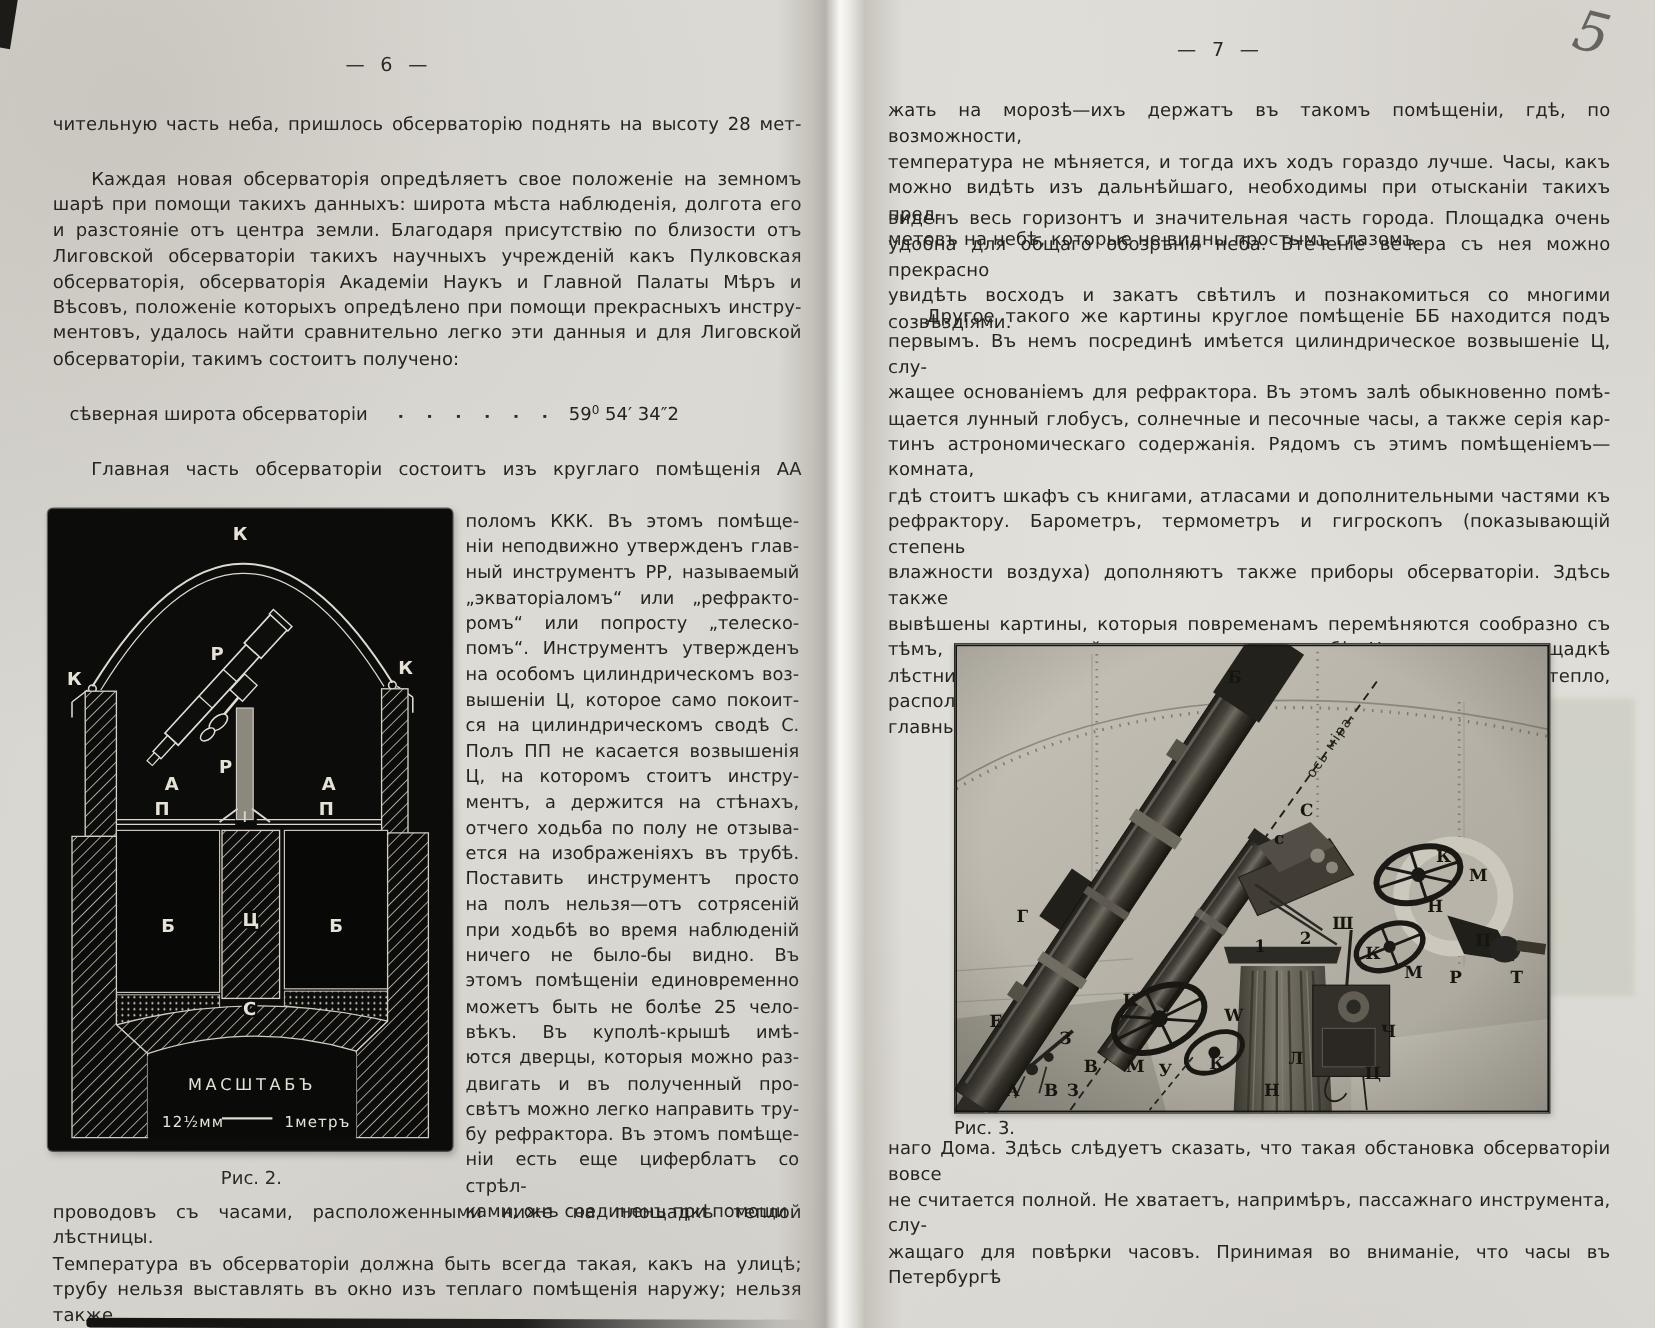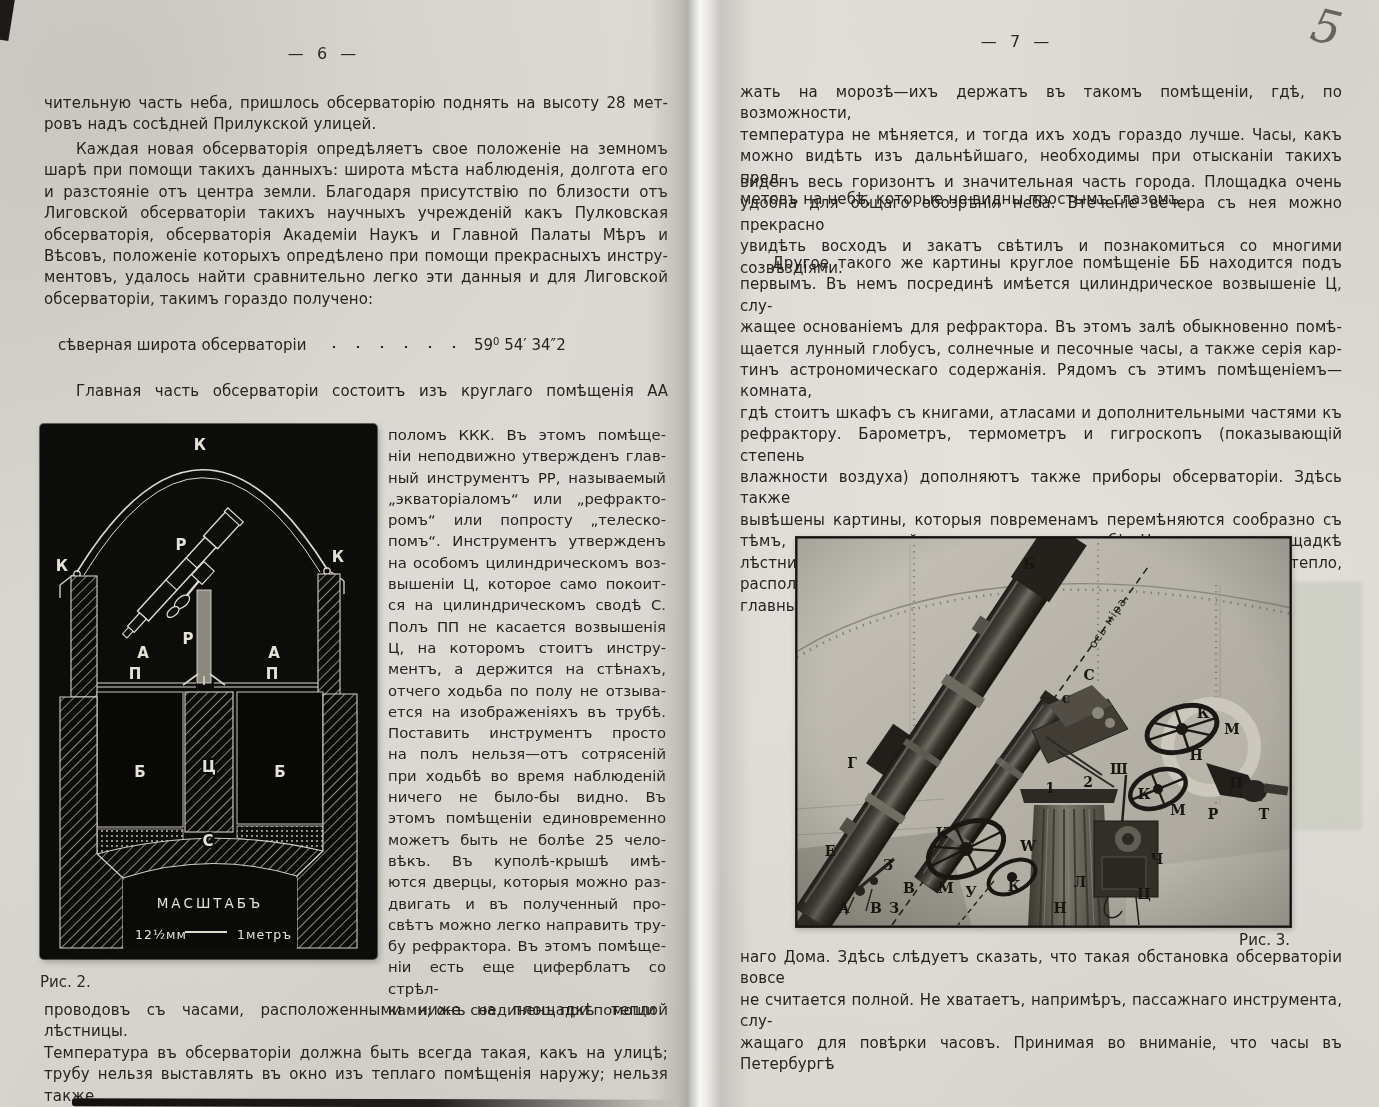--- a/index.html
+++ b/index.html
@@ -58,28 +58,28 @@
   .cleader{flex:1 1 auto; height:6px; margin:0 14px 2px 14px;
     background-image:radial-gradient(circle,#2c2a25 1.3px,rgba(0,0,0,0) 1.6px);
     background-size:24px 4px; background-repeat:repeat-x; background-position:2px 1px;}
   .cval{width:178px; white-space:nowrap;margin-top:20px;}
   .sup{font-size:10px; position:relative; top:-5px;}
   
   .figrow{position:absolute; left:40px; top:424px; width:628px; display:flex; z-index:3;}
   .fig2wrap{width:339px; flex:0 0 339px;}
   .fig2box{width:337px; height:535px; background:#0c0c0a; border-radius:4px;
     box-shadow:0 0 0 1px rgba(20,20,18,.6), 2px 3px 6px rgba(60,58,52,.35);}
-  .fig2cap{margin-top:10px; font-size:15px; color:#2b2923;}
+  .fig2cap{margin-top:10px; text-align:center; font-size:15px; color:#2b2923;}
   .figcol{margin-left:9px; width:278px;}
   .figcol .tline{line-height:21.3px; font-size:14.8px;}
   
   .fig3wrap{position:absolute; left:105px; top:536px; width:495px; z-index:3;}
   .fig3frame{width:495px; height:390px; border:1.5px solid #2a2823; background:#b7b3a9;
     box-shadow:1px 2px 5px rgba(70,68,60,.3);}
-  .fig3cap{position:absolute; left:105px; top:931px; width:495px; text-align:right;
+  .fig3cap{position:absolute; left:105px; top:931px; width:495px; text-align:left;
     font-size:15px; z-index:3;}
   
   .f2 text{fill:#e6e2d8; font-family:"DejaVu Sans",sans-serif; font-weight:600;
     font-size:15px; text-anchor:middle;}
   .f2 text.halo{paint-order:stroke; stroke:#0c0c0a; stroke-width:4px;}
   .f2 text.scaleT{font-size:13.5px; letter-spacing:3px; font-weight:400;}
   .f2 text.scaleS{font-size:12.5px; letter-spacing:1px; font-weight:400;}
   .f2 text.start{text-anchor:start;}
   .f3 text{fill:#17150f; font-family:"DejaVu Serif",serif; font-weight:700;
     font-size:14px; text-anchor:middle;}
@@ -91,32 +91,31 @@
 
 <div class="scan">
   <div class="corner-mark"></div>
   <div class="gutter"></div>
 
   <div class="page page-left">
     <div class="tblock pagenum" style="left:44px; top:44px; width:560px;">— 6 —</div>
 
     <div class="tblock body-lh" style="left:44px; top:93px; width:624px;">
         <div class="tline">чительную часть неба, пришлось обсерваторію поднять на высоту 28 мет-</div>
-        <div class="tline tlast">ровъ надъ сосѣдней Прилукской улицей.</div>
       </div>
 
     <div class="tblock body-lh" style="left:44px; top:139px; width:624px;">
         <div class="tline tindent">Каждая новая обсерваторія опредѣляетъ свое положеніе на земномъ</div>
         <div class="tline">шарѣ при помощи такихъ данныхъ: широта мѣста наблюденія, долгота его</div>
         <div class="tline">и разстояніе отъ центра земли. Благодаря присутствію по близости отъ</div>
         <div class="tline">Лиговской обсерваторіи такихъ научныхъ учрежденій какъ Пулковская</div>
         <div class="tline">обсерваторія, обсерваторія Академіи Наукъ и Главной Палаты Мѣръ и</div>
         <div class="tline">Вѣсовъ, положеніе которыхъ опредѣлено при помощи прекрасныхъ инстру-</div>
         <div class="tline">ментовъ, удалось найти сравнительно легко эти данныя и для Лиговской</div>
-        <div class="tline tlast">обсерваторіи, такимъ гораздо получено:</div>
+        <div class="tline tlast">обсерваторіи, такимъ состоитъ получено:</div>
       </div>
 
     <div class="coords" style="left:28px; top:316px; width:624px;">
       <div class="crow">
         <span class="clabel">сѣверная широта обсерваторіи</span>
         <span class="cleader"></span>
         <span class="cval"><span>59</span><span class="sup">0</span><span> 54′ 34″2</span></span>
       </div>
     </div>
 

